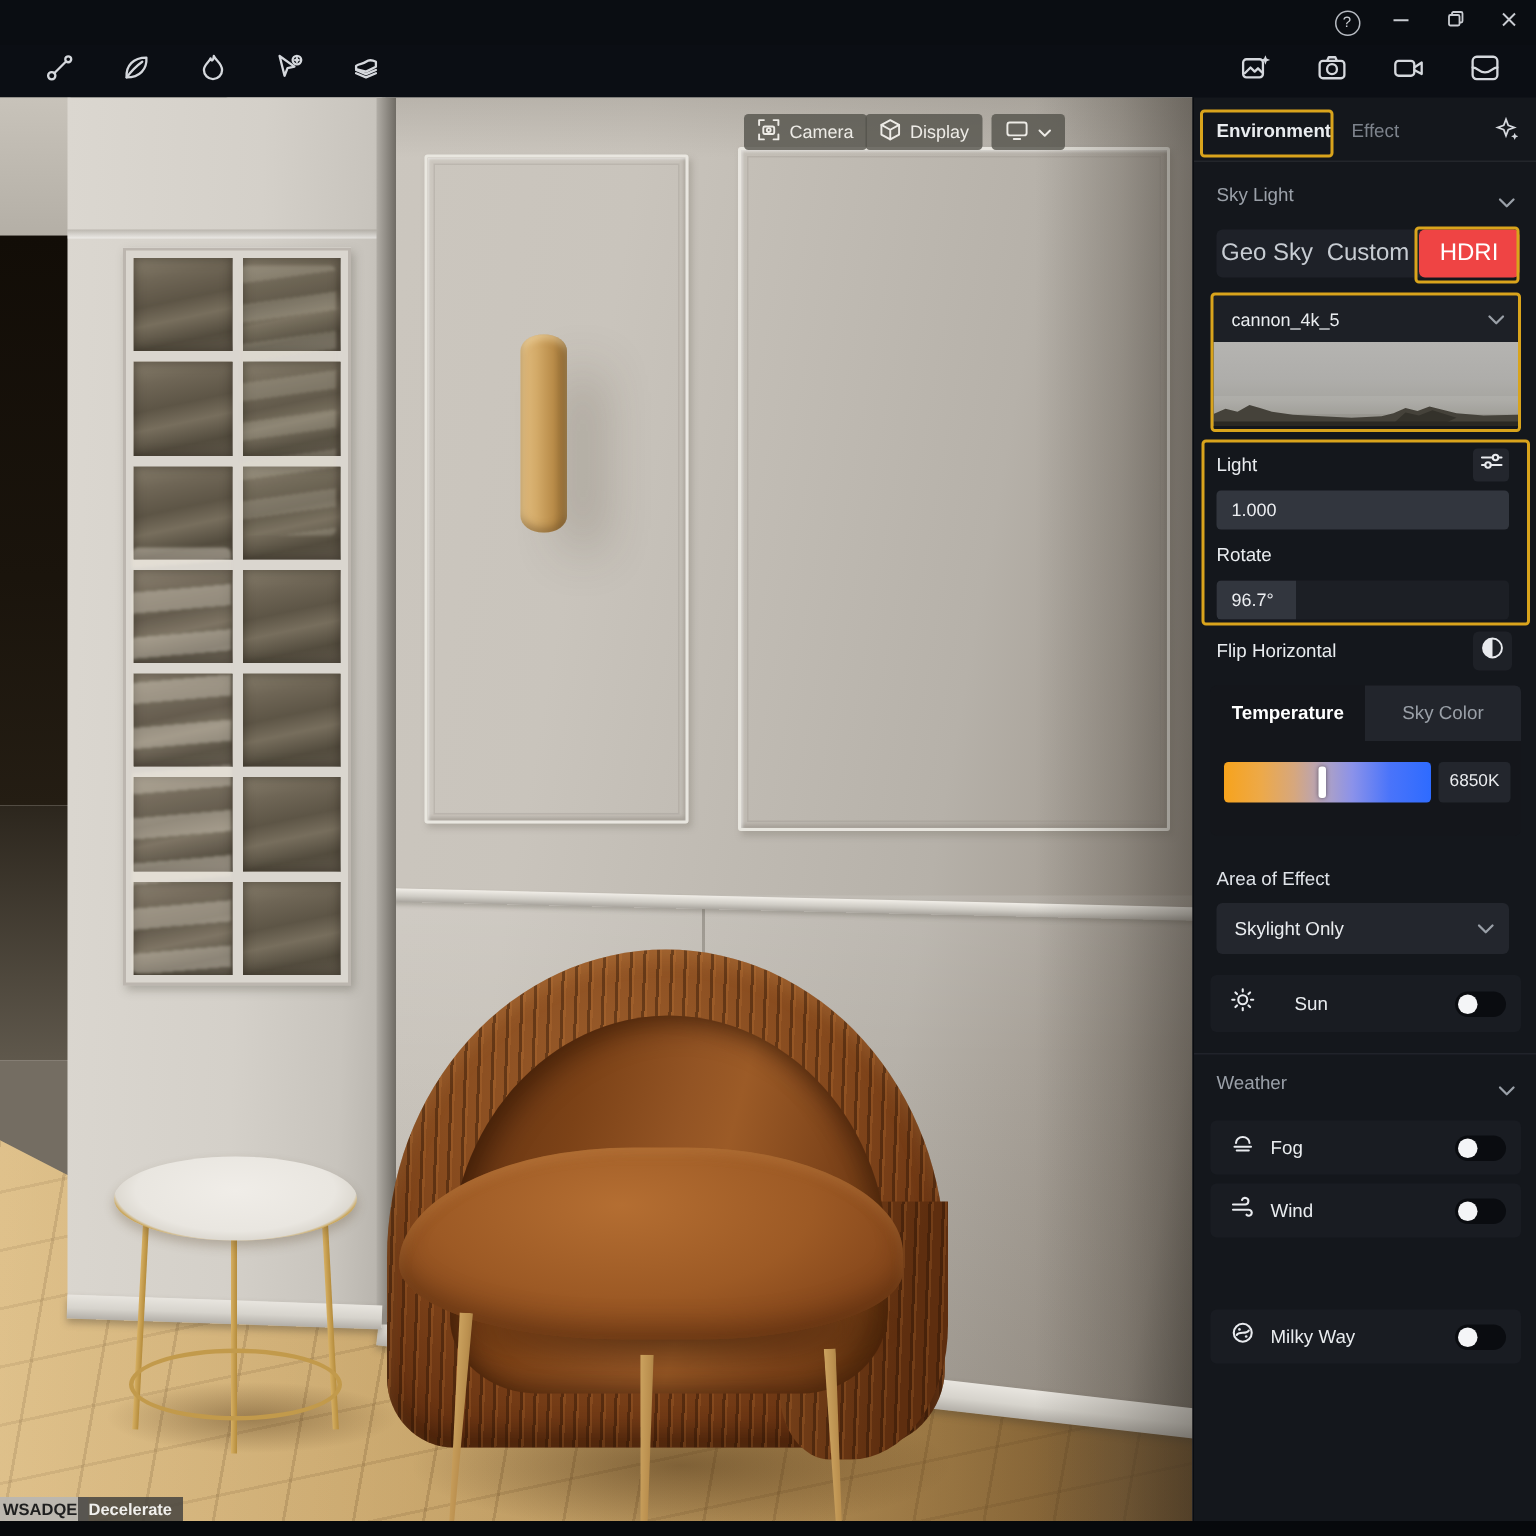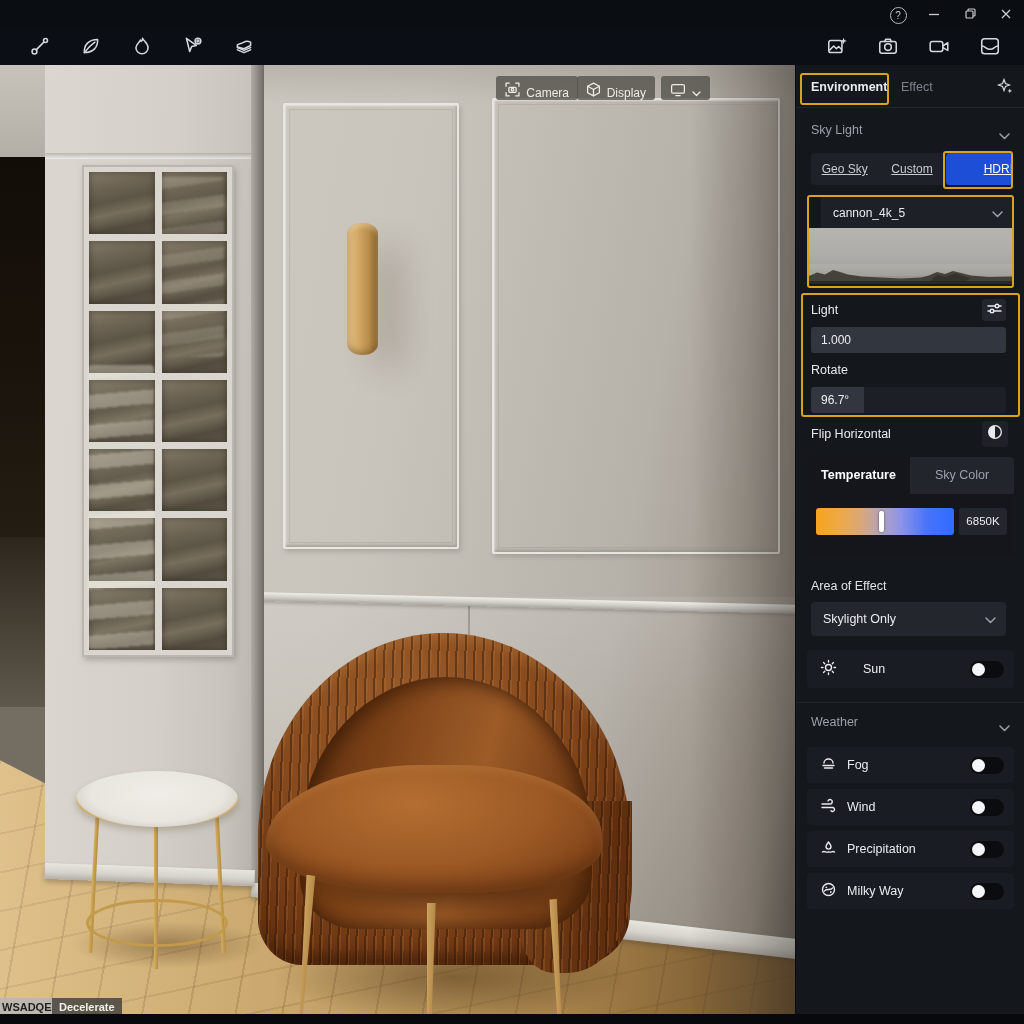--- a/index.html
+++ b/index.html
@@ -75,36 +75,36 @@
       background:linear-gradient(100deg,#7c451c,#5e2e0f 70%);overflow:hidden;}
   .chair-inner{position:absolute;left:300px;top:612px;width:292px;height:252px;border-radius:50% 50% 20% 20%/65% 65% 22% 20%;
       background:linear-gradient(105deg,#5e2f10 0%,#7c4217 28%,#935424 48%,#9c5b27 58%,#7e441a 78%,#66350f 100%);
       box-shadow:inset 8px 6px 18px rgba(35,14,2,.5),inset -10px -6px 16px rgba(35,14,2,.38);}
   .chair-under{position:absolute;left:300px;top:788px;width:300px;height:64px;border-radius:50%;background:radial-gradient(ellipse,rgba(38,17,4,.6),rgba(38,17,4,0) 70%);filter:blur(4px);}
   .chair-seat{position:absolute;left:266px;top:700px;width:336px;height:128px;border-radius:52% 48% 46% 50%/68% 62% 40% 44%;
       background:radial-gradient(ellipse at 44% 30%,#b46e32 0%,#9d5a25 48%,#83451a 78%,#6e3712 100%);
       box-shadow:inset 0 -9px 16px rgba(60,28,8,.38),inset 0 4px 8px rgba(235,170,100,.25);}
   .chair-leg{position:absolute;background:linear-gradient(90deg,#d9b26c,#bb904f 60%,#95703a);clip-path:polygon(28% 0,72% 0,58% 100%,42% 100%);}
   
-  .vp-btn{position:absolute;top:11px;height:24px;background:rgba(84,82,75,.8);border-radius:3px;display:flex;align-items:flex-end;gap:6px;
+  .vp-btn{position:absolute;top:11px;height:24px;background:rgba(84,82,75,.8);border-radius:3px;display:flex;align-items:center;gap:6px;
       padding:0 9px;color:#edebe6;font-size:12px;}
   .vp-btn svg{stroke:#edebe6;fill:none;stroke-width:1.2;stroke-linecap:round;stroke-linejoin:round;}
   .hint{position:absolute;top:933px;height:18px;font-size:11px;font-weight:bold;line-height:18px;padding:0 7px;}
   
   #sidepanel{left:795px;top:65px;width:229px;height:949px;background:#14171c;border-left:1px solid #0a0c10;box-sizing:border-box;}
   .pt{color:#e9ecef;font-size:12.5px;}
   .pt-dim{color:#9aa0a8;font-size:12.5px;}
   .hl{position:absolute;border:2px solid #D9A41C;border-radius:3px;pointer-events:none;}
   .sep{position:absolute;left:0;width:229px;height:1px;background:#23262b;}
   .chev svg{stroke:#9aa0a8;fill:none;stroke-width:1.5;stroke-linecap:round;stroke-linejoin:round;}
   .seg{position:absolute;left:15px;top:88px;width:202px;height:32px;background:#1e2128;border-radius:4px;display:flex;}
-  .seg span{flex:1;text-align:center;line-height:32px;font-size:12px;color:#c7ccd2;text-decoration:underline;}
-  .seg .active{color:#fff;background:#1d4ed8;border-radius:4px;text-align:right;}
+  .seg span{flex:1;text-align:center;line-height:32px;font-size:16px;color:#c7ccd2;}
+  .seg .active{color:#fff;background:#ef4444;border-radius:4px;}
   .hdri-block{position:absolute;left:13px;top:132px;width:203px;height:87px;}
-  .hdri-select{height:31px;background:#1d2026;display:flex;align-items:center;margin-left:12px;}
+  .hdri-select{height:31px;background:#1d2026;display:flex;align-items:center;}
   .hdri-thumb{height:56px;position:relative;overflow:hidden;
       background:linear-gradient(180deg,#b5b4b1 0%,#aeadaa 45%,#a6a5a0 70%,#98968f 88%,#8d8b83 100%);}
   .bar{position:absolute;border-radius:3px;height:26px;line-height:26px;font-size:12px;color:#eceef1;}
   .icon-btn{position:absolute;background:#23262d;border-radius:3px;display:flex;align-items:center;justify-content:center;}
   .icon-btn svg,.picon svg{stroke:#e8eaee;fill:none;stroke-width:1.4;stroke-linecap:round;stroke-linejoin:round;}
   .card{position:absolute;left:11px;width:207px;background:#191c22;border-radius:4px;display:flex;align-items:center;}
   .toggle{width:34px;height:17px;background:#0a0c10;border-radius:9px;position:relative;margin-left:auto;margin-right:10px;flex:none;}
   .toggle .knob{position:absolute;left:2px;top:2px;width:13px;height:13px;background:#f4f5f7;border-radius:50%;}
   .tempcard{position:absolute;left:11px;top:392px;width:207px;height:100px;background:#14161b;border-radius:4px;}
   .tab-inactive{position:absolute;left:103px;top:0;width:104px;height:37px;background:#22252c;border-radius:0 4px 0 0;
@@ -418,30 +418,20 @@
   <div class="card" style="top:724px;height:36px;">
     <span class="picon" style="margin-left:13px;"><svg width="17" height="17" viewBox="0 0 17 17">
           <path d="M2,7 H10 A2.2,2.2 0 1 0 8,4"></path>
           <path d="M2,10.5 H12.5 A2,2 0 1 1 11,13.8"></path>
         </svg></span>
     <span class="pt" style="margin-left:10px;">Wind</span>
     <div class="toggle">
         <div class="knob"></div>
       </div>
   </div>
-  <div class="card" style="top:766px;height:36px;">
-    <span class="picon" style="margin-left:13px;"><svg width="17" height="17" viewBox="0 0 17 17">
-          <path d="M8.5,3 C9.8,5 11,6 11,7.6 A2.5,2.5 0 1 1 6,7.6 C6,6 7.2,5 8.5,3 Z"></path>
-          <path d="M2.5,13 C4.5,11.5 6,14 8.5,12.8 C11,14 12.5,11.5 14.5,13"></path>
-        </svg></span>
-    <span class="pt" style="margin-left:10px;">Precipitation</span>
-    <div class="toggle">
-        <div class="knob"></div>
-      </div>
-  </div>
   <div class="card" style="top:808px;height:36px;">
     <span class="picon" style="margin-left:13px;"><svg width="17" height="17" viewBox="0 0 17 17">
           <circle cx="8.5" cy="8.5" r="6"></circle>
           <path d="M4.5,10 C6,7 11,10 12.5,7"></path>
           <circle cx="6.3" cy="6.3" r=".9" fill="#dfe3e8" stroke="none"></circle>
           <circle cx="10.8" cy="11" r=".9" fill="#dfe3e8" stroke="none"></circle>
         </svg></span>
     <span class="pt" style="margin-left:10px;">Milky Way</span>
     <div class="toggle">
         <div class="knob"></div>

